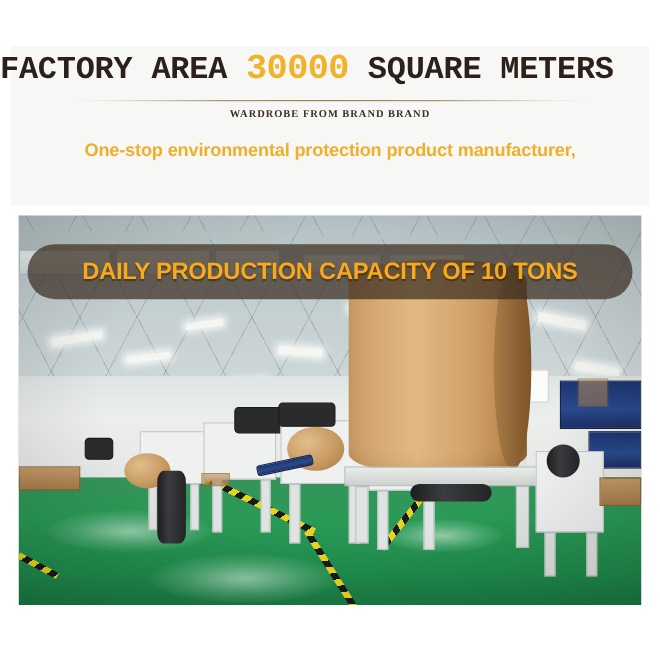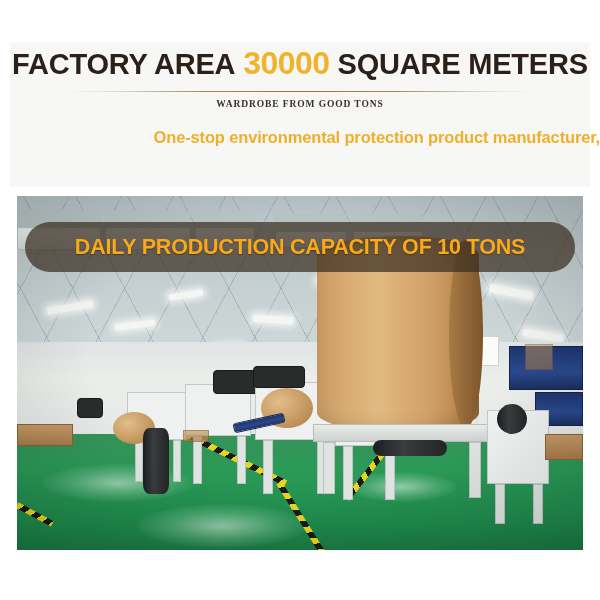--- a/index.html
+++ b/index.html
@@ -29,28 +29,27 @@
     height: 145px;
     background: #f7f7f5;
   }
 
   
   .headline {
     position: absolute;
     left: 0;
     top: 45px;
     width: 600px;
-    text-align: center;
     font-size: 29px;
     font-weight: bold;
     letter-spacing: -0.2px;
     color: #2b211a;
     white-space: nowrap;
     line-height: 36px;
-    font-family: Liberation Sans, sans-serif;
+    font-family: Liberation Mono, monospace;
   }
   .headline .num {
     color: #f0b32a;
     font-size: 32px;
     font-weight: bold;
     letter-spacing: -0.5px;
   }
   .headline .w {
     display: inline-block;
   }
@@ -93,21 +92,21 @@
     top: 125px;
     width: 600px;
     text-align: center;
     color: #eeb02b;
     font-size: 16.5px;
     font-weight: bold;
     line-height: 24px;
     letter-spacing: -0.15px;
     font-family: "Liberation Sans", sans-serif;
   }
-  .subhead div { white-space: nowrap; text-align: right; }
+  .subhead div { white-space: nowrap; }
 
   
   .photo {
     position: absolute;
     left: 17px;
     top: 196px;
     width: 566px;
     height: 354px;
     overflow: hidden;
     background: #9fb0b3;
@@ -281,21 +280,21 @@
   <div class="header-panel"></div>
 
   <div class="headline">
     <span class="w">FACTORY AREA</span>
     <span class="num">30000</span>
     <span class="w">SQUARE METERS</span>
   </div>
 
   <div class="divider"></div>
 
-  <div class="kicker">WARDROBE FROM GOOD TONS</div>
+  <div class="kicker">WARDROBE FROM BRAND BRAND</div>
 
   <div class="subhead">
     <div>One-stop environmental protection product manufacturer,</div>
   </div>
 
   <div class="photo">
     <div class="photo-inner">
 
       <div class="ceiling">
         <div class="ceil-grid"></div>

